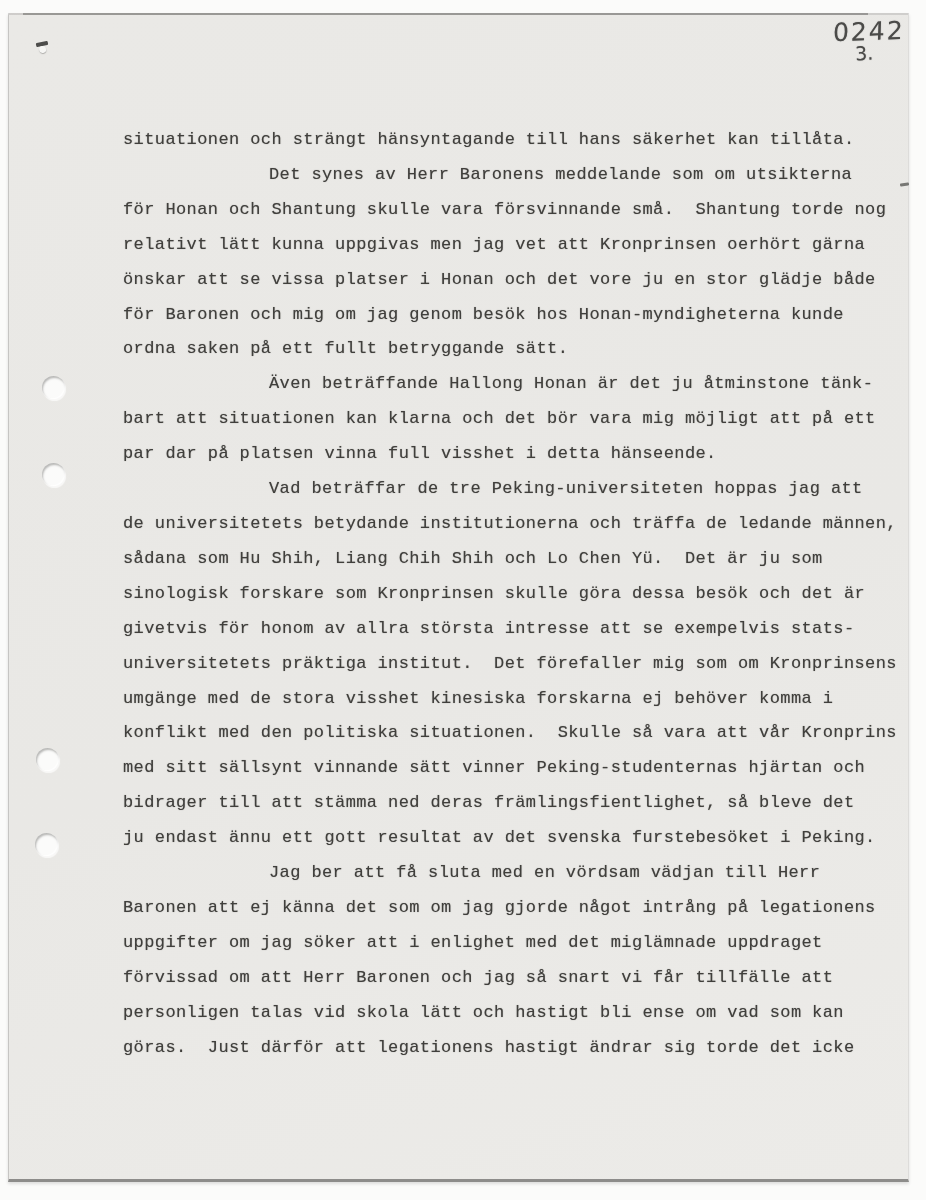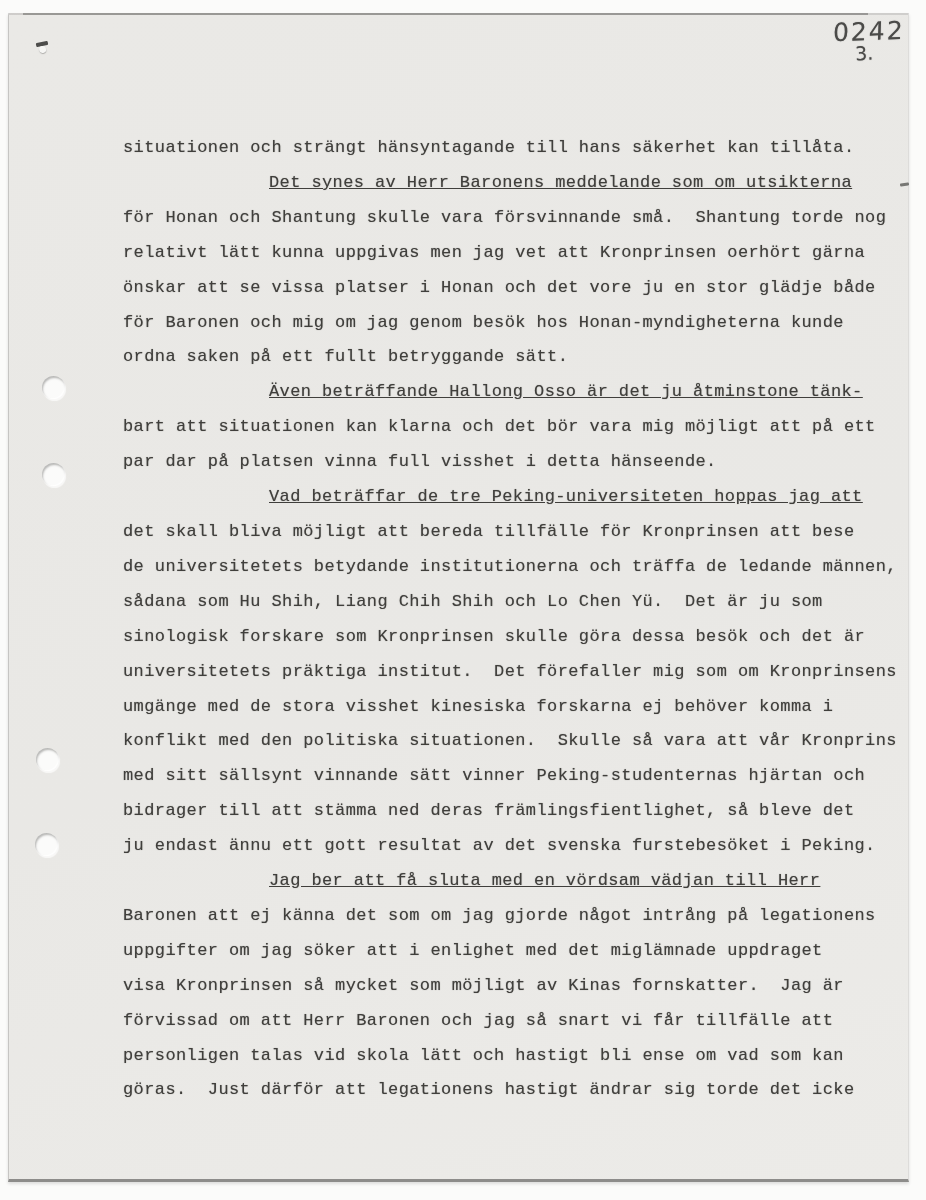--- a/index.html
+++ b/index.html
@@ -34,31 +34,31 @@
     content: "";
     position: absolute;
     left: 14px; right: 40px; top: -2px;
     height: 2px;
     background: #8f8e8c;
     opacity: 0.85;
   }
   .text-block {
     position: absolute;
     left: 114px;
-    top: 116px;
+    top: 108px;
     width: 786px;
     font-family: "Liberation Mono", "DejaVu Sans Mono", monospace;
     font-size: 17px;
     letter-spacing: 0.4px;
     line-height: 34.9px;
     color: #403f3c;
     text-shadow: 0 0 1px rgba(64,63,60,0.55);
   }
   .text-line { white-space: pre; }
-  .text-line.indent { padding-left: 146px; text-decoration: underline; }
+  .text-line.indent { padding-left: 146px; }
 
   .hand-number {
     position: absolute;
     left: 824px;
     top: 2px;
     font-family: "DejaVu Sans", sans-serif;
     font-size: 25px;
     color: #4b4b49;
     transform: rotate(-2deg) skewX(-4deg);
     letter-spacing: 2px;
@@ -145,42 +145,41 @@
         </div>
         <div class="paragraph">
           <div class="text-line indent">Det synes av Herr Baronens meddelande som om utsikterna</div>
           <div class="text-line">för Honan och Shantung skulle vara försvinnande små.  Shantung torde nog</div>
           <div class="text-line">relativt lätt kunna uppgivas men jag vet att Kronprinsen oerhört gärna</div>
           <div class="text-line">önskar att se vissa platser i Honan och det vore ju en stor glädje både</div>
           <div class="text-line">för Baronen och mig om jag genom besök hos Honan-myndigheterna kunde</div>
           <div class="text-line">ordna saken på ett fullt betryggande sätt.</div>
         </div>
         <div class="paragraph">
-          <div class="text-line indent">Även beträffande Hallong Osso är det ju åtminstone tänk-</div>
+          <div class="text-line indent">Även beträffande Hallong Honan är det ju åtminstone tänk-</div>
           <div class="text-line">bart att situationen kan klarna och det bör vara mig möjligt att på ett</div>
           <div class="text-line">par dar på platsen vinna full visshet i detta hänseende.</div>
         </div>
         <div class="paragraph">
           <div class="text-line indent">Vad beträffar de tre Peking-universiteten hoppas jag att</div>
-          <div class="text-line">det skall bliva möjligt att bereda tillfälle för Kronprinsen att bese</div>
           <div class="text-line">de universitetets betydande institutionerna och träffa de ledande männen,</div>
           <div class="text-line">sådana som Hu Shih, Liang Chih Shih och Lo Chen Yü.  Det är ju som</div>
           <div class="text-line">sinologisk forskare som Kronprinsen skulle göra dessa besök och det är</div>
+          <div class="text-line">givetvis för honom av allra största intresse att se exempelvis stats-</div>
           <div class="text-line">universitetets präktiga institut.  Det förefaller mig som om Kronprinsens</div>
           <div class="text-line">umgänge med de stora visshet kinesiska forskarna ej behöver komma i</div>
           <div class="text-line">konflikt med den politiska situationen.  Skulle så vara att vår Kronprins</div>
           <div class="text-line">med sitt sällsynt vinnande sätt vinner Peking-studenternas hjärtan och</div>
           <div class="text-line">bidrager till att stämma ned deras främlingsfientlighet, så bleve det</div>
           <div class="text-line">ju endast ännu ett gott resultat av det svenska furstebesöket i Peking.</div>
         </div>
         <div class="paragraph">
           <div class="text-line indent">Jag ber att få sluta med en vördsam vädjan till Herr</div>
           <div class="text-line">Baronen att ej känna det som om jag gjorde något intrång på legationens</div>
           <div class="text-line">uppgifter om jag söker att i enlighet med det miglämnade uppdraget</div>
-          <div class="text-line">visa Kronprinsen så mycket som möjligt av Kinas fornskatter.  Jag är</div>
           <div class="text-line">förvissad om att Herr Baronen och jag så snart vi får tillfälle att</div>
           <div class="text-line">personligen talas vid skola lätt och hastigt bli ense om vad som kan</div>
           <div class="text-line">göras.  Just därför att legationens hastigt ändrar sig torde det icke</div>
         </div>
       </div>
 
   </div>
 </div>
 
 </body></html>

